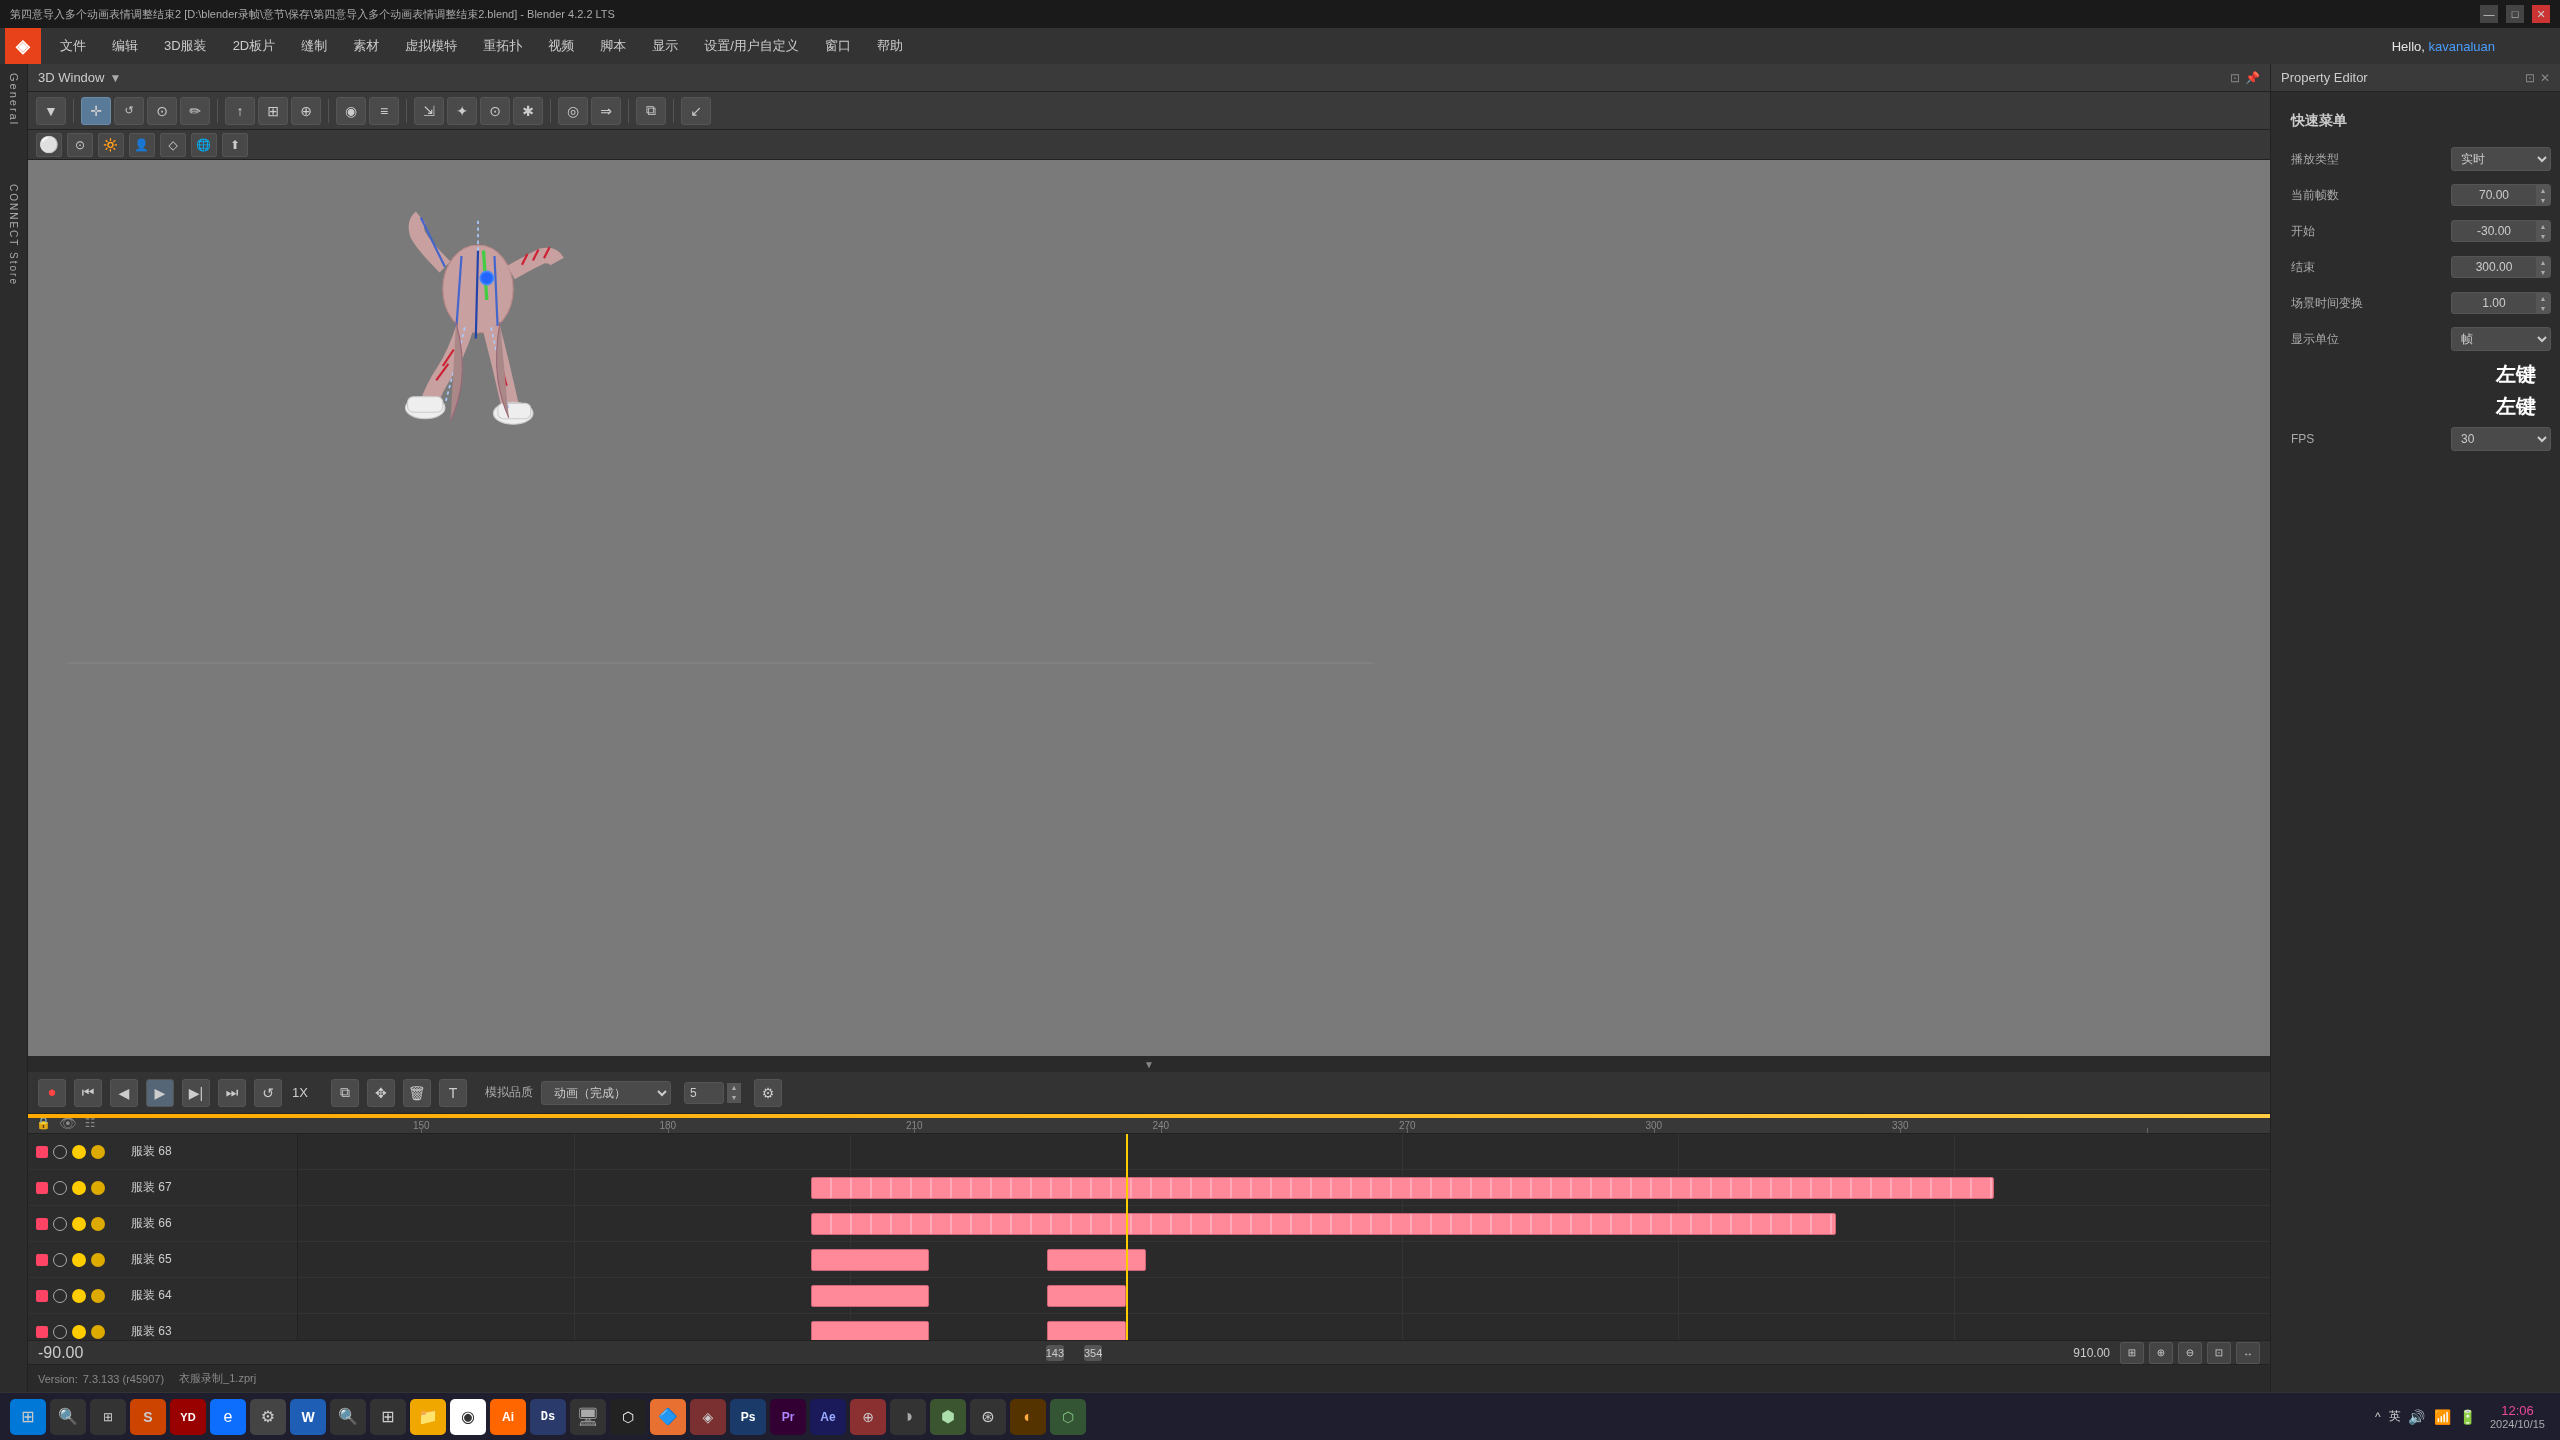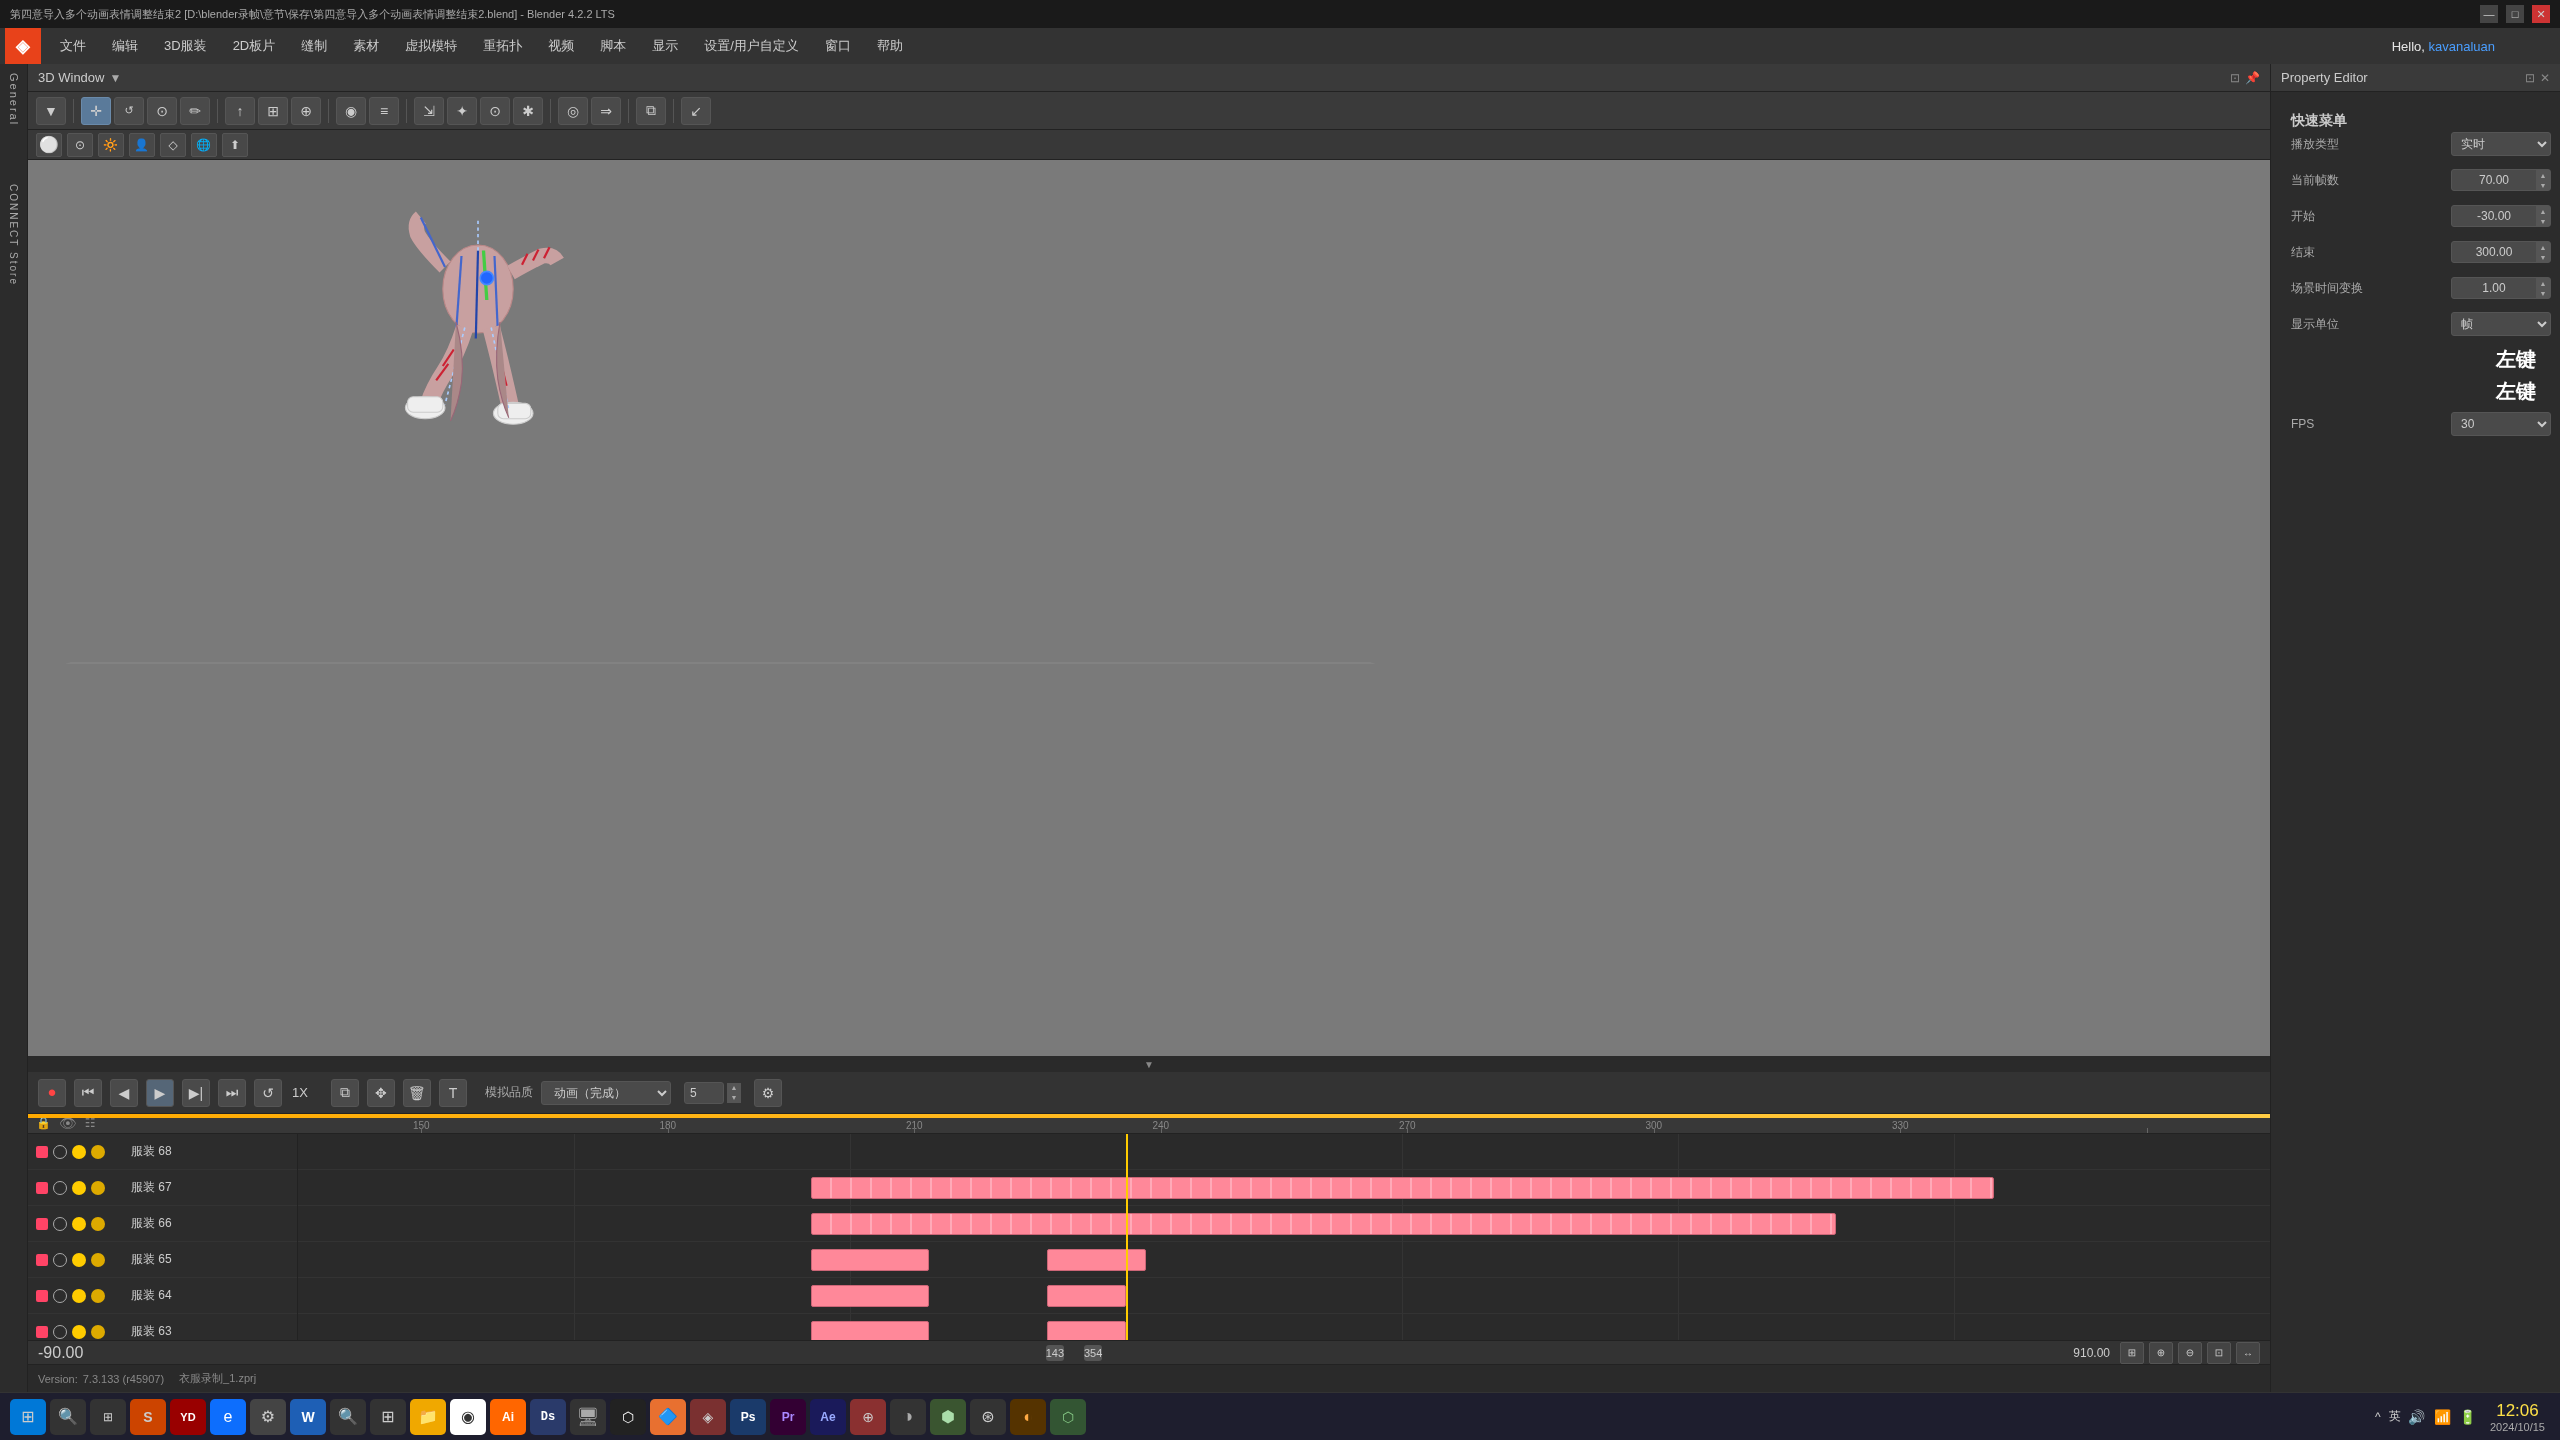--- a/index.html
+++ b/index.html
@@ -425,20 +425,21 @@
     }
 
     
     #quick-menu {
       width: 280px;
       padding: 10px;
     }
     .quick-menu-title {
       font-size: 14px;
       color: #ccc;
+      margin-bottom: 15px;
       font-weight: bold;
     }
     .property-row {
       display: flex;
       align-items: center;
       justify-content: space-between;
       margin-bottom: 8px;
       height: 28px;
     }
     .property-label {
@@ -1046,17 +1047,17 @@
   <div class="taskbar-icon" style="background:#553300; font-size:16px; color:#ffaa44;">◐</div>
   <div class="taskbar-icon" style="background:#335533; font-size:14px; color:#88cc88;">⬡</div>
 
   <div class="taskbar-system-icons">
     <span style="cursor:pointer;">^</span>
     <span style="cursor:pointer;">英</span>
     <span style="cursor:pointer; font-size:14px;">🔊</span>
     <span style="cursor:pointer; font-size:14px;">📶</span>
     <span style="cursor:pointer; font-size:14px;">🔋</span>
     <div style="text-align:center; cursor:pointer; padding:0 5px;">
-      <div style="font-size:17px; color:#fde047;">12:06</div>
+      <div style="font-size:13px; color:#ec4899;">12:06</div>
       <div style="font-size:11px; color:#aaa;">2024/10/15</div>
     </div>
   </div>
 </div>
 
 </body></html>

